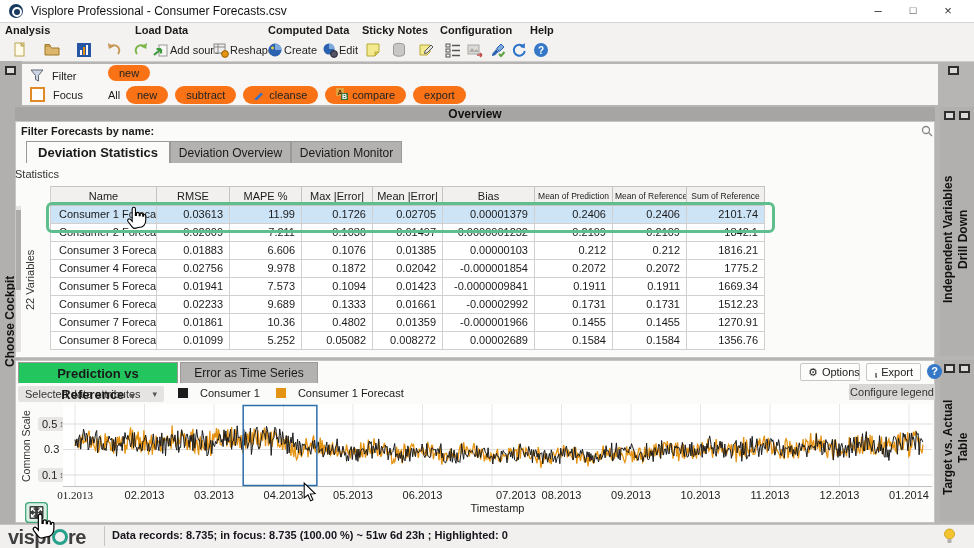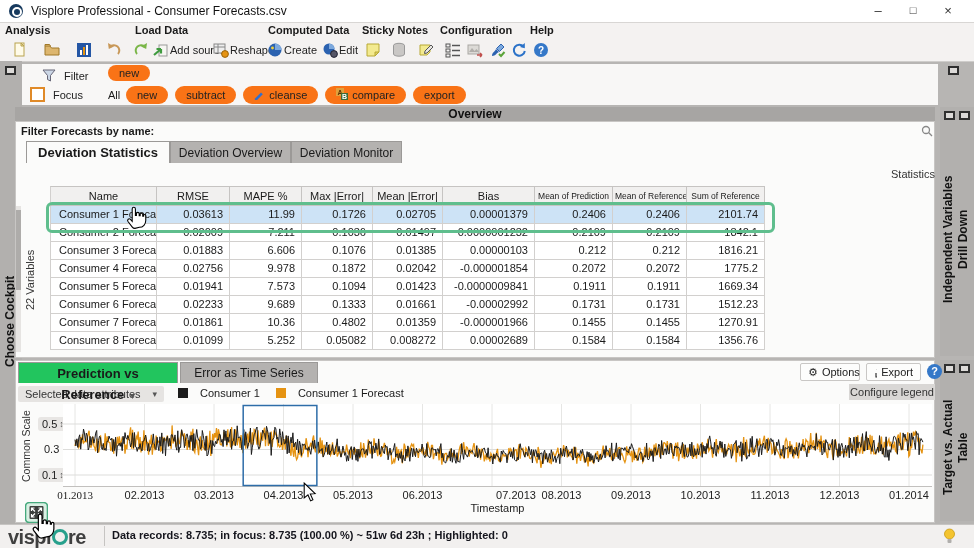--- a/index.html
+++ b/index.html
@@ -26,21 +26,21 @@
   .ovtitle{left:15px;top:107px;width:920px;height:14px;background:#a7a5a3;text-align:center;
            font-weight:bold;font-size:12px;line-height:14px;color:#111;}
   .ovpanel{left:15px;top:121px;width:920px;height:237px;background:#fbfbfa;border:1px solid #c8c6c4;box-sizing:border-box;}
   .search-label{left:21px;top:125px;font-weight:bold;font-size:11px;}
   .search-input{left:114px;top:123px;width:804px;height:15px;border:1px solid #b8b6b4;background:#fff;
                 font-family:"Liberation Sans",sans-serif;font-size:11px;padding:0 4px;color:#333;}
   .search-input::placeholder{color:#a8a6a4;}
   .tab{position:absolute;top:141px;height:22px;box-sizing:border-box;text-align:center;line-height:22px;
        background:#b4b2b0;border:1px solid #9b9997;border-bottom:none;font-size:12px;color:#1a1a1a;}
   .tab.active{background:#fbfbfa;font-weight:bold;font-size:13px;z-index:2;}
-  .stats-caption{left:15px;top:168px;width:920px;text-align:right;font-size:11px;color:#333;}
+  .stats-caption{left:15px;top:168px;width:920px;text-align:left;font-size:11px;color:#333;}
   .tblwrap{left:50px;top:186px;}
   .trow{display:flex;}
   .tcell{box-sizing:border-box;border-right:1px solid #d2d0ce;border-bottom:1px solid #d2d0ce;background:#fff;
          height:18px;line-height:17px;font-size:11px;padding:0 6px;text-align:right;white-space:nowrap;overflow:hidden;}
   .tcell.name{text-align:left;padding-left:8px;}
   .thead .tcell{background:#f1f0ef;border:1px solid #c6c4c2;border-left:none;height:20px;line-height:19px;text-align:center;padding:0 2px;}
   .thead .tcell:first-child{border-left:1px solid #c6c4c2;}
   .trow .tcell:first-child{border-left:1px solid #d2d0ce;}
   .thead .tcell.small{font-size:8.5px;}
   .trow.hl .tcell{background:#cde3f6;}
@@ -195,21 +195,21 @@
           <text x="8" y="11.5" font-size="10" font-weight="bold" fill="#fff" text-anchor="middle" font-family="Liberation Sans, sans-serif">?</text>
         </svg></span>
     </div>
 
   <div class="abs sidebar" style="left:0;top:61px;width:22px;height:463px;">
     <span class="winicon" style="left:5px;top:5px;"></span>
     <div class="vlabel" style="position:absolute;left:3px;top:150px;height:220px;">Choose Cockpit</div>
   </div>
 
   <div class="abs filterpanel">
-    <div style="position:absolute;left:20px;top:3px;display:flex;align-items:center;gap:8px;height:17px;">
+    <div style="position:absolute;left:8px;top:3px;display:flex;align-items:center;gap:8px;height:17px;">
       <svg width="14" height="13">
           <path d="M1 1 H13 L8.5 6.5 V12 L5.5 10.5 V6.5 Z" fill="#ccd7e6" stroke="#667" stroke-width="1"></path>
         </svg>
       <span class="rowlbl">Filter</span>
     </div>
     <div id="filter-pills" style="position:absolute;left:86px;top:1px;display:flex;">
         <span class="pill">new</span>
       </div>
     <div style="position:absolute;left:8px;top:22px;display:flex;align-items:center;gap:8px;height:17px;">
       <span style="width:11px;height:11px;border:2.5px solid #e08a28;background:#fff;display:inline-block;"></span>

